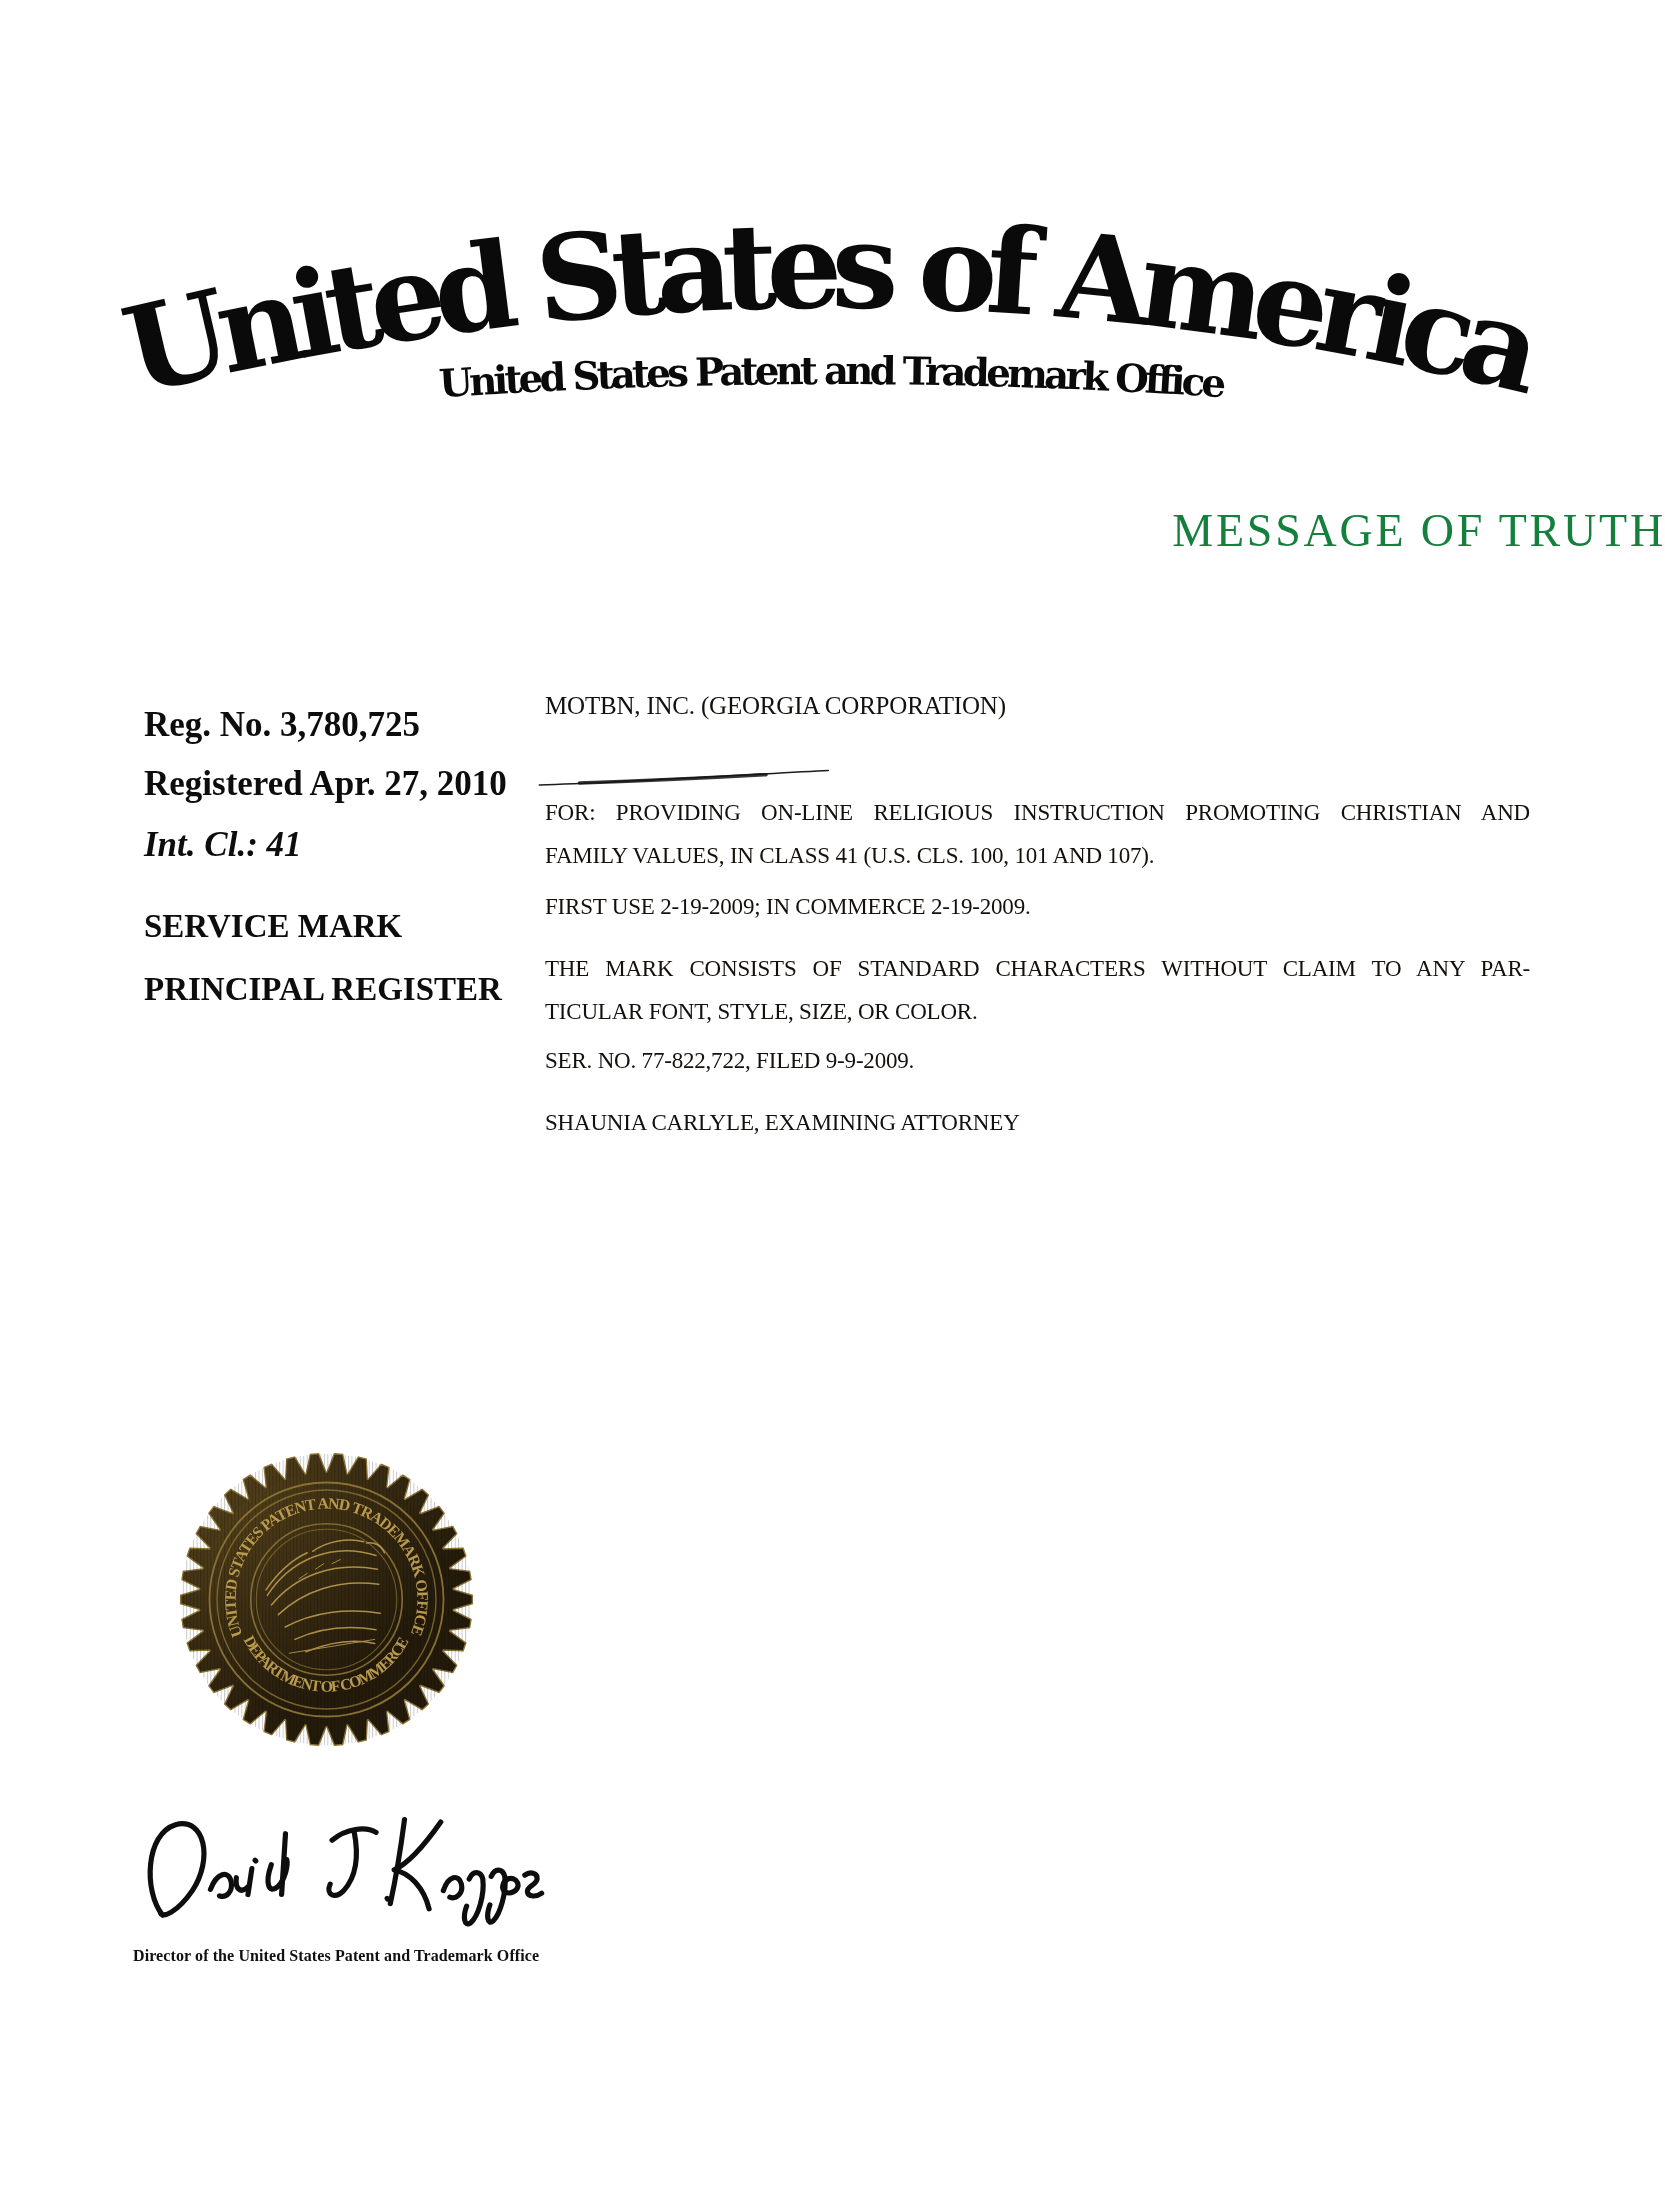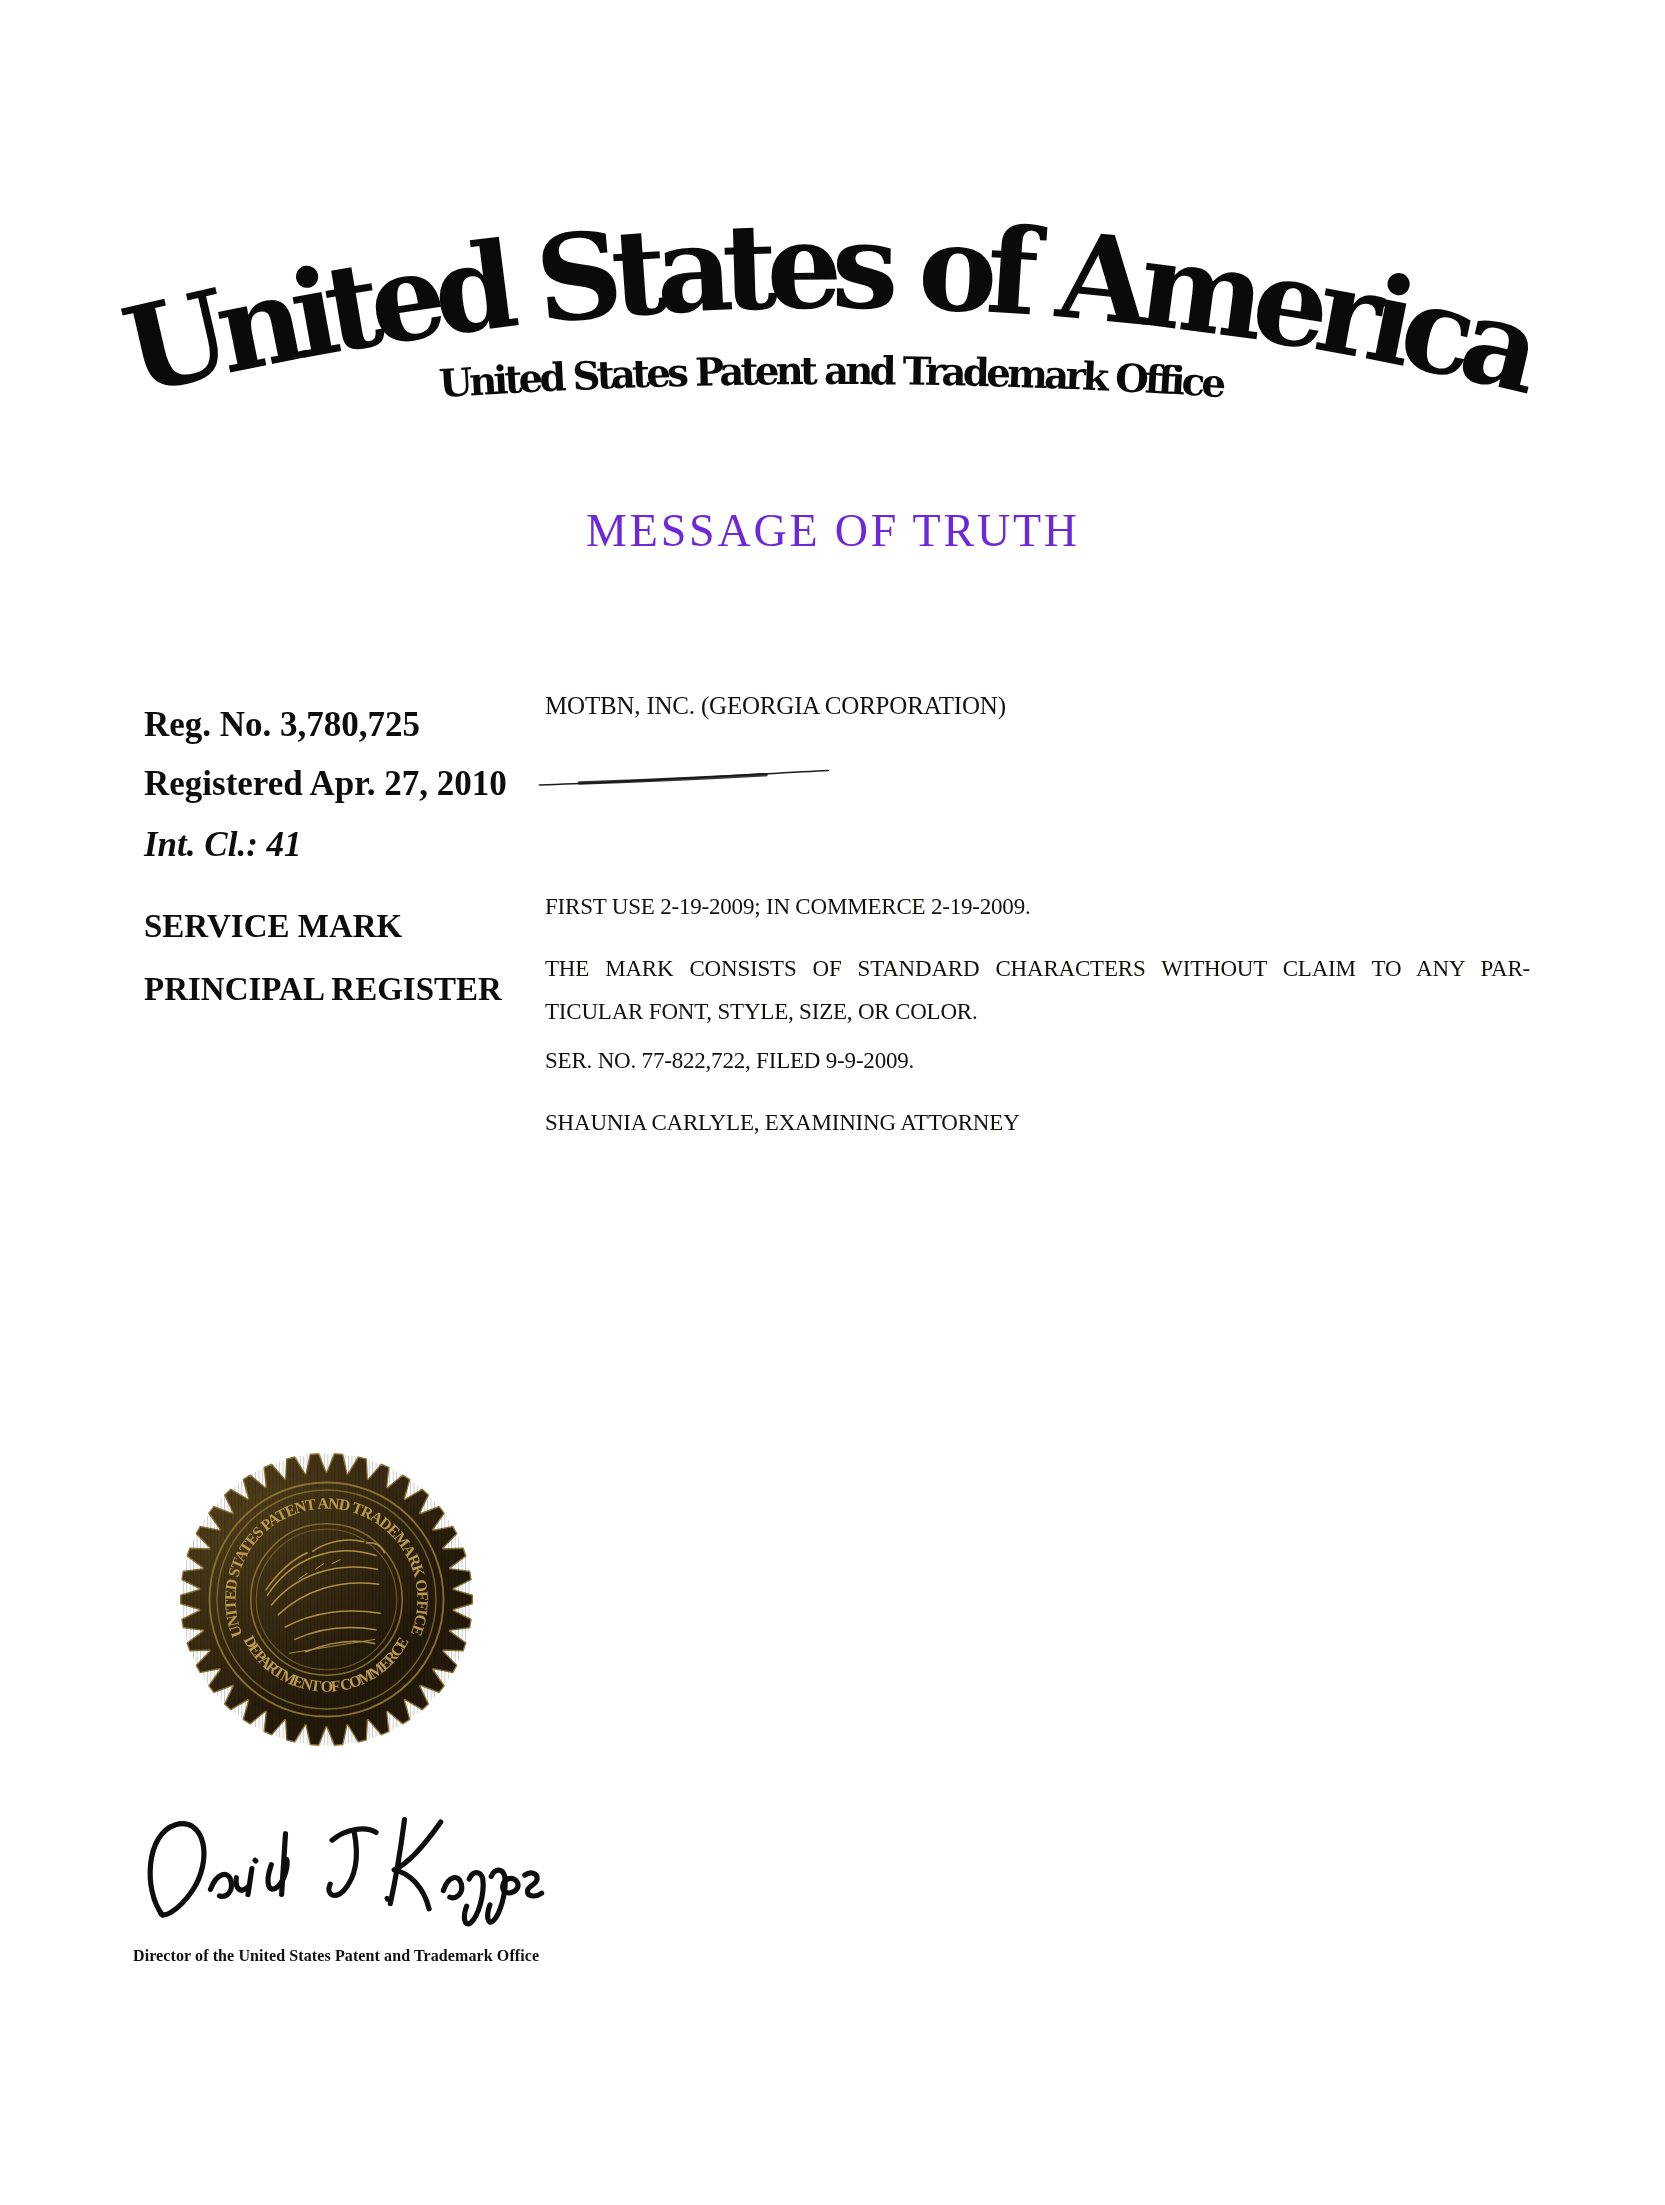--- a/index.html
+++ b/index.html
@@ -17,22 +17,22 @@
     font-family:"DejaVu Serif","Liberation Serif",serif;
     font-weight:bold;font-size:172px;fill:#0a0a0a;
   }
   .arch-sub-text{
     font-family:"DejaVu Serif","Liberation Serif",serif;
     font-weight:bold;font-size:56px;fill:#0a0a0a;letter-spacing:1px;
   }
   
   .doc-title{
     position:absolute;left:0;top:504px;width:100%;
-    text-align:center;font-size:46px;letter-spacing:2.8px;
-    font-weight:normal;color:#6d28d9;margin:0;
+    text-align:right;font-size:46px;letter-spacing:2.8px;
+    font-weight:normal;color:#15803d;margin:0;
   }
   
   .label{
     position:absolute;left:144px;
     font-weight:bold;font-size:35px;line-height:1.1;color:#0d0d0d;
     white-space:nowrap;
     margin-top:24px;
   }
   .lbl-reg{top:682px;}
   .lbl-registered{top:741px;}
@@ -94,20 +94,24 @@
   <div class="label lbl-service">SERVICE MARK</div>
   <div class="label lbl-principal">PRINCIPAL REGISTER</div>
 
   <div class="rcol owner">MOTBN, INC. (GEORGIA CORPORATION)</div>
 
   <svg class="pen-line-svg" viewBox="0 0 424 36">
     <path d="M2,26 C120,22 320,10 420,5" stroke="#1c1c1c" stroke-width="2.4" fill="none" stroke-linecap="round"></path>
     <path d="M60,23 C180,19 260,15 330,11" stroke="#141414" stroke-width="5" fill="none" stroke-linecap="round" opacity="0.85"></path>
   </svg>
 
+  <div class="rcol for-block">
+    <span class="just-line">FOR: PROVIDING ON-LINE RELIGIOUS INSTRUCTION PROMOTING CHRISTIAN AND</span>
+    <span class="last-line">FAMILY VALUES, IN CLASS 41 (U.S. CLS. 100, 101 AND 107).</span>
+  </div>
 
   <div class="rcol first-use">FIRST USE 2-19-2009; IN COMMERCE 2-19-2009.</div>
 
   <div class="rcol mark-block">
     <span class="just-line">THE MARK CONSISTS OF STANDARD CHARACTERS WITHOUT CLAIM TO ANY PAR-</span>
     <span class="last-line">TICULAR FONT, STYLE, SIZE, OR COLOR.</span>
   </div>
 
   <div class="rcol serial">SER. NO. 77-822,722, FILED 9-9-2009.</div>
 

